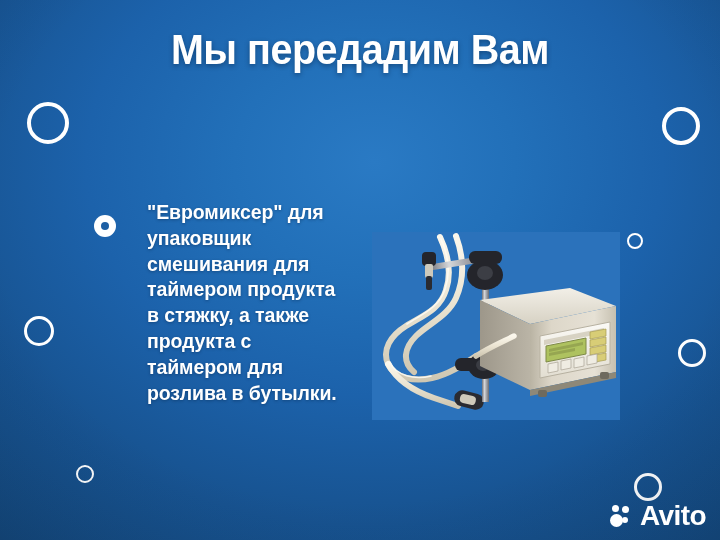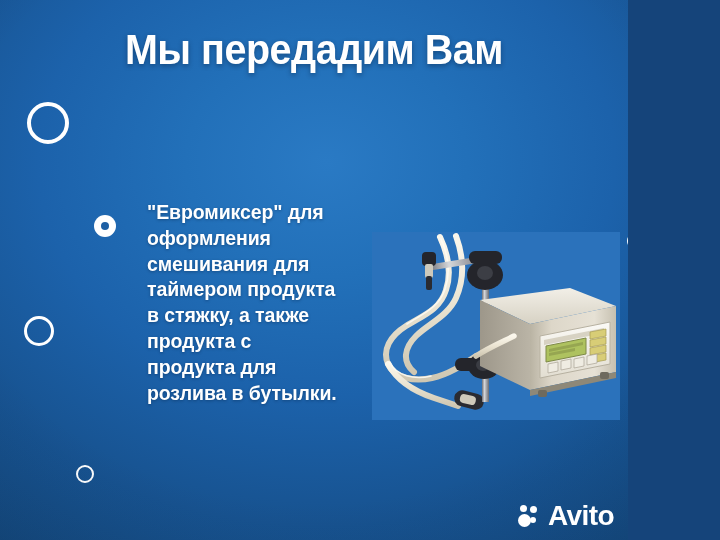--- a/index.html
+++ b/index.html
@@ -5,21 +5,21 @@
   * { margin:0; padding:0; box-sizing:border-box; }
   html,body { width:720px; height:540px; }
   body {
     font-family:"Liberation Sans", sans-serif;
     background:#15447a;
     overflow:hidden;
   }
 
   #slide {
     position:relative;
-    width:628px; height:540px;
+    width:720px; height:540px;
     overflow:hidden;
     background:
       radial-gradient(ellipse 640px 520px at 52% 30%, #2a7ac4 0%, #2270b9 22%, #1c62ab 45%, #17528f 70%, #134474 100%);
   }
   
   #slide::after{
     content:"";
     position:absolute; inset:0;
     background:radial-gradient(ellipse 760px 620px at 50% 38%, rgba(0,0,0,0) 48%, rgba(5,28,58,0.30) 100%);
     pointer-events:none;
@@ -114,26 +114,26 @@
   <div class="deco ring hair" style="left:627px; top:233px; width:16px; height:16px;"></div>
 
   <div class="deco ring thin" style="left:678px; top:339px; width:28px; height:28px;"></div>
 
   <div class="deco ring thin" style="left:634px; top:473px; width:28px; height:28px;"></div>
 
   <h1 id="title">Мы передадим Вам</h1>
 
   <div id="body-copy">
     <span class="ln">"Евромиксер" для</span>
-    <span class="ln">оформления</span>
+    <span class="ln">упаковщик</span>
     <span class="ln">смешивания для</span>
     <span class="ln">таймером продукта</span>
     <span class="ln">в стяжку, а также</span>
     <span class="ln">продукта с</span>
-    <span class="ln">продукта для</span>
+    <span class="ln">таймером для</span>
     <span class="ln">розлива в бутылки.</span>
   </div>
 
   <div id="photo" aria-label="liquid-filling-dosing-machine">
     <svg viewBox="0 0 248 188" xmlns="http://www.w3.org/2000/svg">
       <defs>
         <linearGradient id="bodyTop" x1="0" y1="0" x2="0" y2="1">
           <stop offset="0" stop-color="#f2efe7"></stop>
           <stop offset="1" stop-color="#d7d2c4"></stop>
         </linearGradient>

